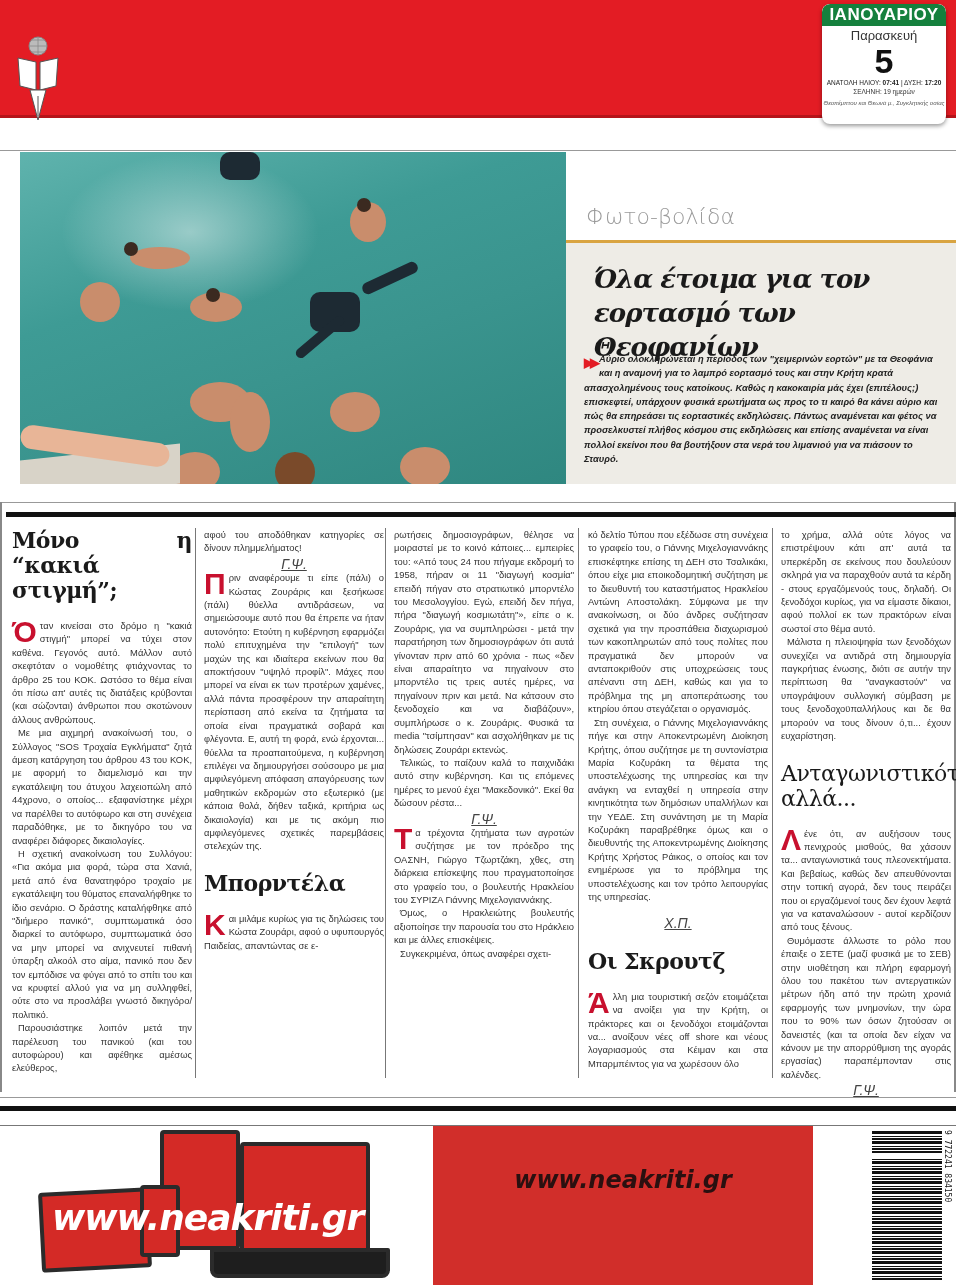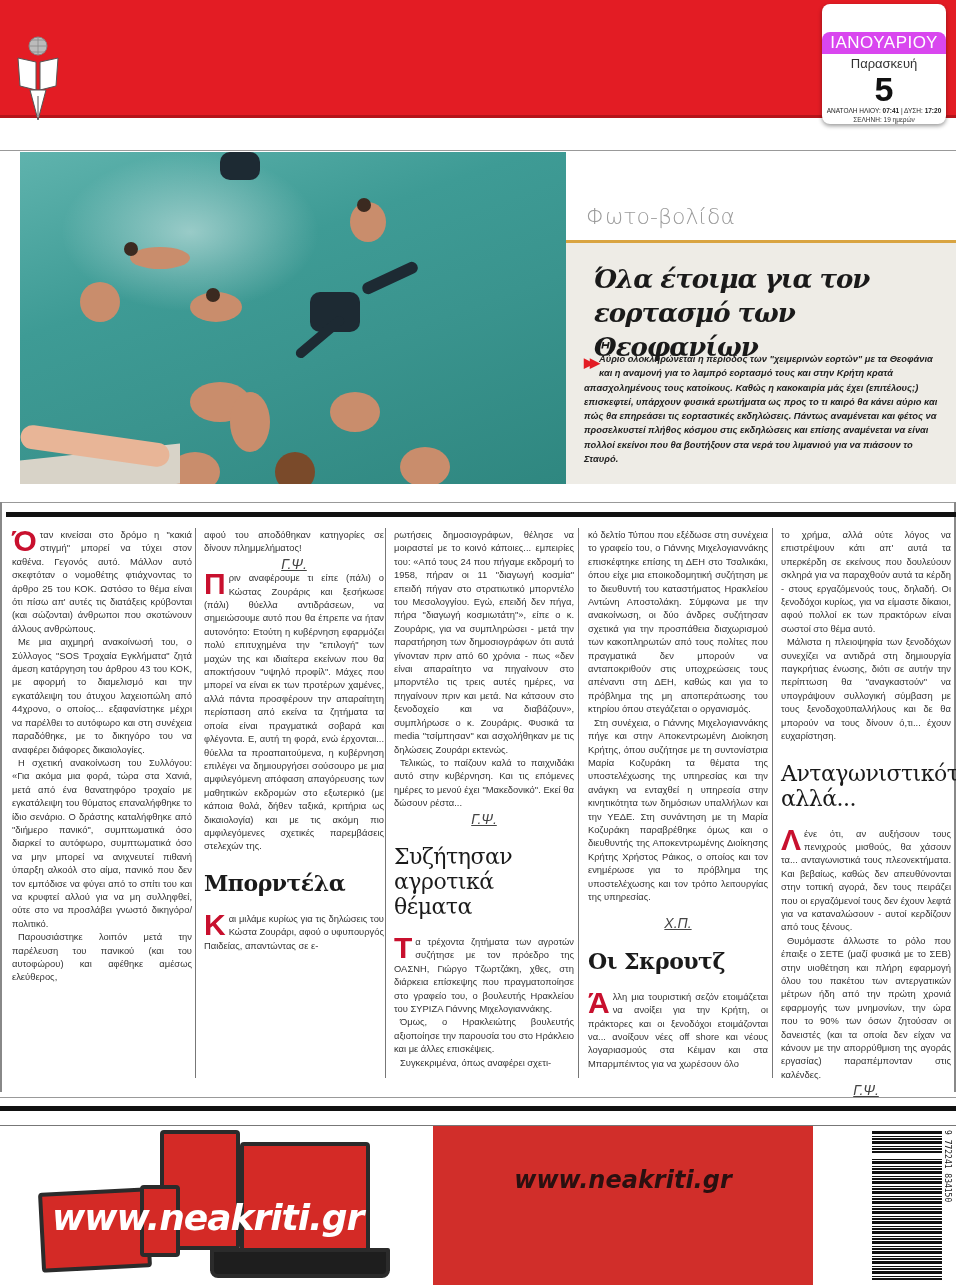--- a/index.html
+++ b/index.html
@@ -6,21 +6,21 @@
   html, body { width: 956px; height: 1285px; background: #ffffff; overflow: hidden; }
   body { position: relative; font-family: "Liberation Sans", sans-serif; color: #222; }
 
   
   .masthead { position: absolute; left: 0; top: 0; width: 956px; height: 122px; background: #ffffff; }
   .masthead .redband { position: absolute; left: 0; top: 0; width: 956px; height: 118px; background: #e31c24; border-bottom: 3px solid #b5141a; }
   .masthead .logo { position: absolute; left: 16px; top: 36px; width: 44px; height: 86px; }
   .masthead .title { position: absolute; left: 66px; top: 42px; font-family: "DejaVu Sans", sans-serif; font-size: 58px; color: #ffffff; letter-spacing: -2px; line-height: 80px; font-weight: normal; text-shadow: 0 0 1px #fff; }
 
   .calendar { position: absolute; left: 822px; top: 4px; width: 124px; height: 120px; background: #fff; border-radius: 8px; box-shadow: 0 2px 4px rgba(0,0,0,.4); overflow: hidden; text-align: center; }
-  .calendar .month { background: #d946ef; color: #fff; font-weight: normal; font-size: 17px; line-height: 22px; letter-spacing: 0.5px; border-radius: 8px 8px 0 0; margin-top: 28px; }
+  .calendar .month { background: #15803d; color: #fff; font-weight: bold; font-size: 17px; line-height: 22px; letter-spacing: 0.5px; border-radius: 8px 8px 0 0; }
   .calendar .day { font-size: 13px; color: #333; line-height: 16px; margin-top: 2px; }
   .calendar .num { font-size: 34px; font-weight: bold; color: #111; line-height: 34px; }
   .calendar .sun { font-size: 6.5px; color: #222; line-height: 9px; white-space: nowrap; }
   .calendar .sun b { font-weight: bold; }
   .calendar .moon { font-size: 6.5px; color: #333; line-height: 9px; }
   .calendar .saints { font-size: 6px; font-style: italic; color: #555; line-height: 8px; margin-top: 3px; }
 
   
   .feature-frame { position: absolute; left: 0; top: 150px; width: 956px; height: 340px; border-top: 1px solid #999; }
   .photo { position: absolute; left: 20px; top: 152px; width: 546px; height: 332px; overflow: hidden;
@@ -133,41 +133,41 @@
     <span class="arrows">▶▶</span>
     <span>Αύριο ολοκληρώνεται η περίοδος των "χειμερινών εορτών" με τα Θεοφάνια και η αναμονή για το λαμπρό εορτασμό τους και στην Κρήτη κρατά απασχολημένους τους κατοίκους. Καθώς η κακοκαιρία μάς έχει (επιτέλους;) επισκεφτεί, υπάρχουν φυσικά ερωτήματα ως προς το τι καιρό θα κάνει αύριο και πώς θα επηρεάσει τις εορταστικές εκδηλώσεις. Πάντως αναμένεται και φέτος να προσελκυστεί πλήθος κόσμου στις εκδηλώσεις και επίσης αναμένεται να είναι πολλοί εκείνοι που θα βουτήξουν στα νερά του λιμανιού για να πιάσουν το Σταυρό.</span>
   </div>
 </div>
 
 <div class="section-rule-top"></div>
 <div class="section-border"></div>
 <div class="section-rule-thick"></div>
 
 <div class="col" style="left:12px;">
+  <h2 class="bold" style="margin-top:0;">Μόνο η “κακιά στιγμή”;</h2>
   <p class="first"><span class="dropcap">Ό</span><span>ταν κινείσαι στο δρόμο η "κακιά στιγμή" μπορεί να τύχει στον καθένα. Γεγονός αυτό. Μάλλον αυτό σκεφτόταν ο νομοθέτης φτιάχνοντας το άρθρο 25 του ΚΟΚ. Ωστόσο το θέμα είναι ότι πίσω απ' αυτές τις διατάξεις κρύβονται (και σώζονται) άνθρωποι που σκοτώνουν άλλους ανθρώπους.</span></p>
   <p>Με μια αιχμηρή ανακοίνωσή του, ο Σύλλογος "SOS Τροχαία Εγκλήματα" ζητά άμεση κατάργηση του άρθρου 43 του ΚΟΚ, με αφορμή το διαμελισμό και την εγκατάλειψη του άτυχου λαχειοπώλη από 44χρονο, ο οποίος... εξαφανίστηκε μέχρι να παρέλθει το αυτόφωρο και στη συνέχεια παραδόθηκε, με το δικηγόρο του να αναφέρει διάφορες δικαιολογίες.</p>
   <p>Η σχετική ανακοίνωση του Συλλόγου: «Για ακόμα μια φορά, τώρα στα Χανιά, μετά από ένα θανατηφόρο τροχαίο με εγκατάλειψη του θύματος επαναλήφθηκε το ίδιο σενάριο. Ο δράστης καταλήφθηκε από "διήμερο πανικό", συμπτωματικά όσο διαρκεί το αυτόφωρο, συμπτωματικά όσο να μην μπορεί να ανιχνευτεί πιθανή ύπαρξη αλκοόλ στο αίμα, πανικό που δεν τον εμπόδισε να φύγει από το σπίτι του και να κρυφτεί αλλού για να μη συλληφθεί, ούτε στο να προσλάβει γνωστό δικηγόρο/πολιτικό.</p>
   <p>Παρουσιάστηκε λοιπόν μετά την παρέλευση του πανικού (και του αυτοφώρου) και αφέθηκε αμέσως ελεύθερος,</p>
 </div>
 <div class="divider" style="left:195px;"></div>
 
 <div class="col" style="left:204px;">
   <p class="first">αφού του αποδόθηκαν κατηγορίες σε δίνουν πλημμελήματος!</p>
   <div class="sig">Γ.Ψ.</div>
   <p class="first"><span class="dropcap">Π</span><span>ριν αναφέρουμε τι είπε (πάλι) ο Κώστας Ζουράρις και ξεσήκωσε (πάλι) θύελλα αντιδράσεων, να σημειώσουμε αυτό που θα έπρεπε να ήταν αυτονόητο: Ετούτη η κυβέρνηση εφαρμόζει πολύ επιτυχημένα την "επιλογή" των μαχών της και ιδιαίτερα εκείνων που θα αποκτήσουν "υψηλό προφίλ". Μάχες που μπορεί να είναι εκ των προτέρων χαμένες, αλλά πάντα προσφέρουν την απαραίτητη περίσπαση από εκείνα τα ζητήματα τα οποία είναι πραγματικά σοβαρά και φλέγοντα. Ε, αυτή τη φορά, ενώ έρχονται... θύελλα τα προαπαιτούμενα, η κυβέρνηση επιλέγει να δημιουργήσει σούσουρο με μια αμφιλεγόμενη απόφαση απαγόρευσης των μαθητικών εκδρομών στο εξωτερικό (με κάποια θολά, δήθεν ταξικά, κριτήρια ως δικαιολογία) και με τις ακόμη πιο αμφιλεγόμενες σχετικές παρεμβάσεις στελεχών της.</span></p>
   <h2 class="bold">Μπορντέλα</h2>
   <p class="first"><span class="dropcap">Κ</span><span>αι μιλάμε κυρίως για τις δηλώσεις του Κώστα Ζουράρι, αφού ο υφυπουργός Παιδείας, απαντώντας σε ε-</span></p>
 </div>
 <div class="divider" style="left:385px;"></div>
 
 <div class="col" style="left:394px;">
   <p class="first">ρωτήσεις δημοσιογράφων, θέλησε να μοιραστεί με το κοινό κάποιες... εμπειρίες του: «Από τους 24 που πήγαμε εκδρομή το 1958, πήραν οι 11 "διαγωγή κοσμία" επειδή πήγαν στο στρατιωτικό μπορντέλο του Μεσολογγίου. Εγώ, επειδή δεν πήγα, πήρα "διαγωγή κοσμιωτάτη"», είπε ο κ. Ζουράρις, για να συμπληρώσει - μετά την παρατήρηση των δημοσιογράφων ότι αυτά γίνονταν πριν από 60 χρόνια - πως «δεν είναι απαραίτητο να πηγαίνουν στο μπορντέλο τις τρεις αυτές ημέρες, να πηγαίνουν πριν και μετά. Να κάτσουν στο ξενοδοχείο και να διαβάζουν», συμπλήρωσε ο κ. Ζουράρις. Φυσικά τα media "τσίμπησαν" και ασχολήθηκαν με τις δηλώσεις Ζουράρι εκτενώς.</p>
   <p>Τελικώς, το παίζουν καλά το παιχνιδάκι αυτό στην κυβέρνηση. Και τις επόμενες ημέρες το μενού έχει "Μακεδονικό". Εκεί θα δώσουν ρέστα...</p>
   <div class="sig">Γ.Ψ.</div>
-  <h2>Συζήτησαν αγροτικά θέματα</h2>
   <p class="first"><span class="dropcap">Τ</span><span>α τρέχοντα ζητήματα των αγροτών συζήτησε με τον πρόεδρο της ΟΑΣΝΗ, Γιώργο Τζωρτζάκη, χθες, στη διάρκεια επίσκεψης που πραγματοποίησε στο γραφείο του, ο βουλευτής Ηρακλείου του ΣΥΡΙΖΑ Γιάννης Μιχελογιαννάκης.</span></p>
   <p>Όμως, ο Ηρακλειώτης βουλευτής αξιοποίησε την παρουσία του στο Ηράκλειο και με άλλες επισκέψεις.</p>
   <p>Συγκεκριμένα, όπως αναφέρει σχετι-</p>
 </div>
 <div class="divider" style="left:578px;"></div>
 
 <div class="col" style="left:588px;">
   <p class="first">κό δελτίο Τύπου που εξέδωσε στη συνέχεια το γραφείο του, ο Γιάννης Μιχελογιαννάκης επισκέφτηκε επίσης τη ΔΕΗ στο Τσαλικάκι, όπου είχε μια εποικοδομητική συζήτηση με το διευθυντή του καταστήματος Ηρακλείου Αντώνη Αποστολάκη. Σύμφωνα με την ανακοίνωση, οι δύο άνδρες συζήτησαν σχετικά για την προσπάθεια διαχωρισμού των κακοπληρωτών από τους πολίτες που πραγματικά δεν μπορούν να ανταποκριθούν στις υποχρεώσεις τους απέναντι στη ΔΕΗ, καθώς και για το πρόβλημα της μη αποπεράτωσης του κτηρίου όπου στεγάζεται ο οργανισμός.</p>
   <p>Στη συνέχεια, ο Γιάννης Μιχελογιαννάκης πήγε και στην Αποκεντρωμένη Διοίκηση Κρήτης, όπου συζήτησε με τη συντονίστρια Μαρία Κοζυράκη τα θέματα της υποστελέχωσης της υπηρεσίας και την ανάγκη να ενταχθεί η υπηρεσία στην κινητικότητα των δημόσιων υπαλλήλων και την ΥΕΔΕ. Στη συνάντηση με τη Μαρία Κοζυράκη παραβρέθηκε όμως και ο διευθυντής της Αποκεντρωμένης Διοίκησης Κρήτης Χρήστος Ράικος, ο οποίος και τον ενημέρωσε για το πρόβλημα της υποστελέχωσης και τον τρόπο λειτουργίας της υπηρεσίας.</p>
   <div class="sig" style="margin-top:14px;">Χ.Π.</div>

